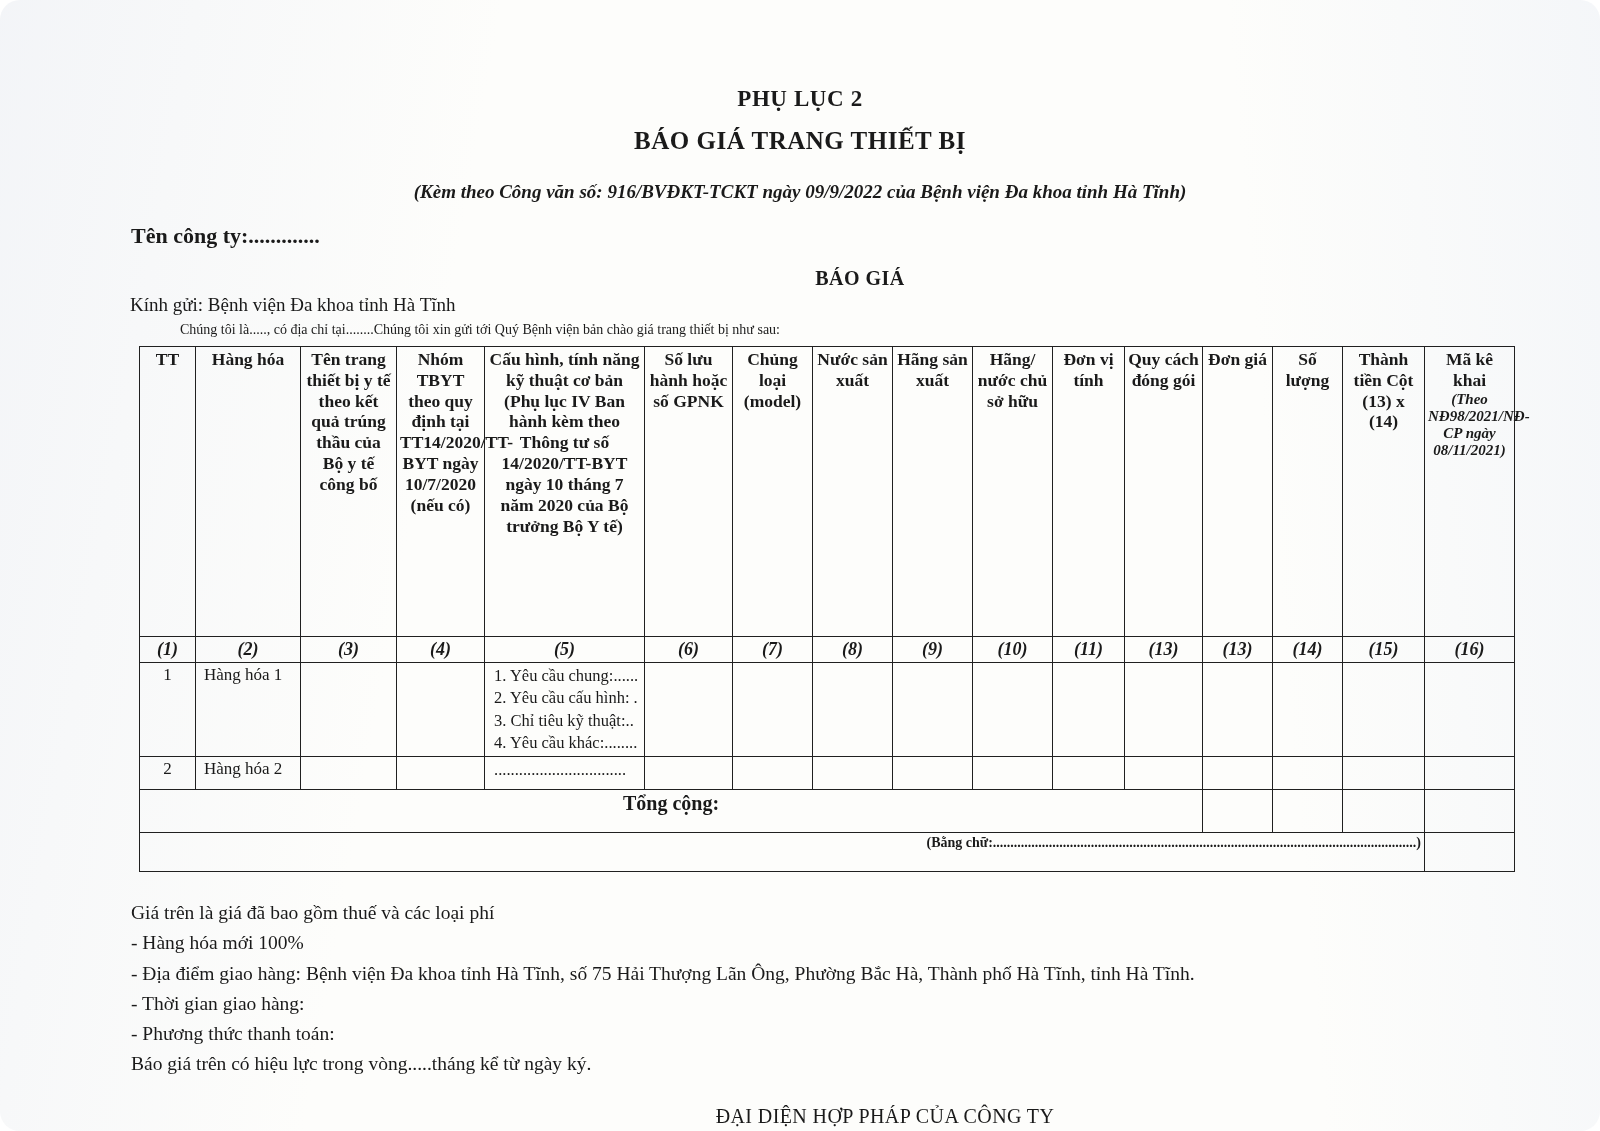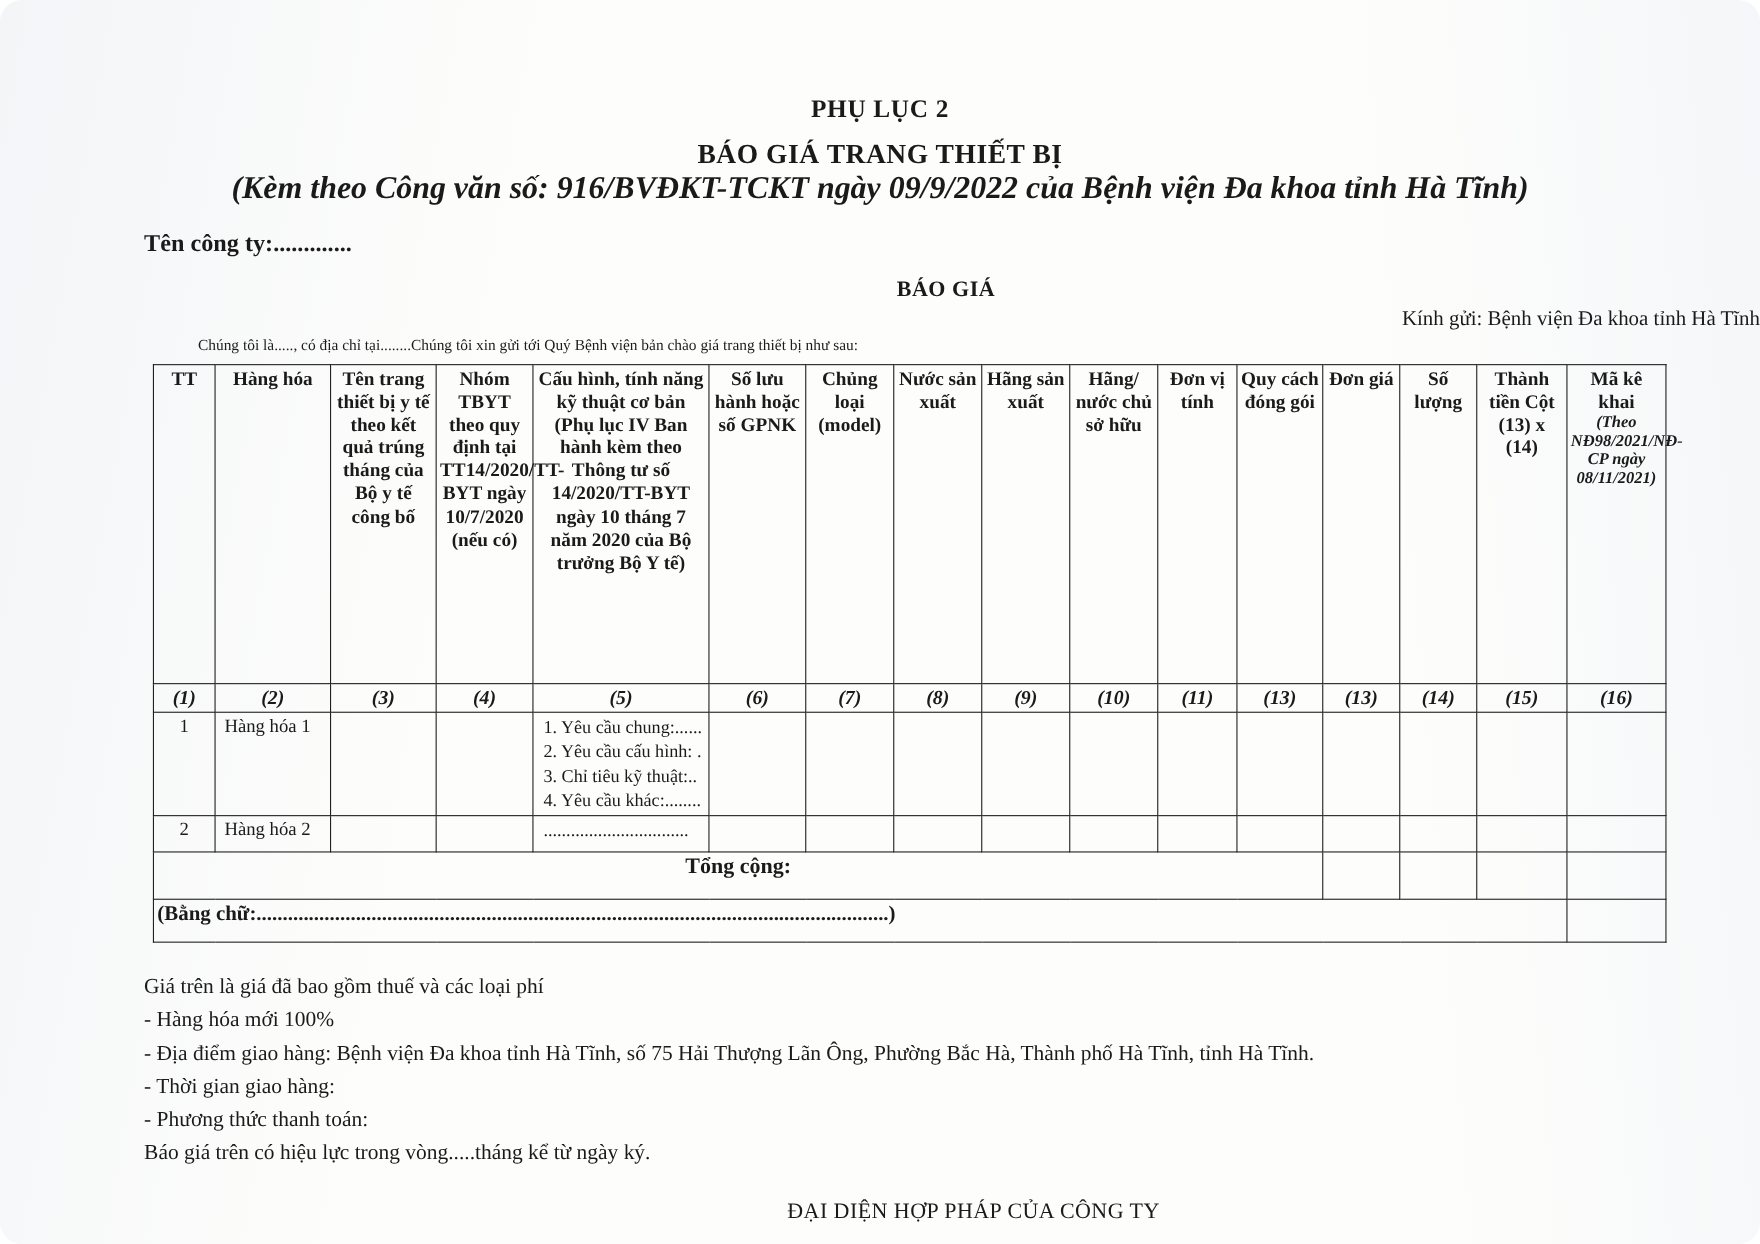--- a/index.html
+++ b/index.html
@@ -36,39 +36,39 @@
   }
   .t2 {
     font-weight: bold;
     font-size: 25px;
     letter-spacing: 0.5px;
     margin-top: 15px;
   }
   .t3 {
     font-weight: bold;
     font-style: italic;
-    font-size: 29px;
-    margin-top: 0;
+    font-size: 19px;
+    margin-top: 26px;
   }
   .company {
     font-weight: bold;
     font-size: 22px;
     margin-top: 20px;
     margin-left: 131px;
   }
   .quote-title {
     text-align: center;
     font-weight: bold;
     font-size: 20px;
     margin-top: 18px;
     letter-spacing: 0.5px;
     padding-left: 120px;
   }
   .addressee {
-    text-align: right;
+    text-align: left;
     font-size: 19px;
     margin-top: 4px;
     padding-left: 130px;
   }
   .intro {
     font-size: 14px;
     margin-top: 6px;
     margin-left: 180px;
   }
 
@@ -122,24 +122,24 @@
   td.row2.c-name { padding-left: 8px; }
   td.total {
     text-align: center;
     font-weight: bold;
     font-size: 20px;
     height: 38px;
     vertical-align: middle;
   }
   td.words {
     font-weight: bold;
-    font-size: 19px;
+    font-size: 14px;
     height: 34px;
     vertical-align: middle;
-    text-align: left;
+    text-align: right;
   }
   .notes {
     margin-left: 131px;
     margin-top: 26px;
     font-size: 19.5px;
     line-height: 1.55;
   }
   .signature {
     text-align: center;
     font-size: 20px;
@@ -181,21 +181,21 @@
       <col style="width:78px">
       <col style="width:70px">
       <col style="width:70px">
       <col style="width:82px">
       <col style="width:90px">
     </colgroup>
     <thead>
       <tr>
         <th class="hdr">TT</th>
         <th class="hdr">Hàng hóa</th>
-        <th class="hdr">Tên trang thiết bị y tế theo kết quả trúng tháng của Bộ y tế công bố</th>
+        <th class="hdr">Tên trang thiết bị y tế theo kết quả trúng thầu của Bộ y tế công bố</th>
         <th class="hdr">Nhóm TBYT theo quy định tại TT14/2020/TT-BYT ngày 10/7/2020 (nếu có)</th>
         <th class="hdr">Cấu hình, tính năng kỹ thuật cơ bản (Phụ lục IV Ban hành kèm theo Thông tư số 14/2020/TT-BYT ngày 10 tháng 7 năm 2020 của Bộ trưởng Bộ Y tế)</th>
         <th class="hdr">Số lưu hành hoặc số GPNK</th>
         <th class="hdr">Chủng loại (model)</th>
         <th class="hdr">Nước sản xuất</th>
         <th class="hdr">Hãng sản xuất</th>
         <th class="hdr">Hãng/ nước chủ sở hữu</th>
         <th class="hdr">Đơn vị tính</th>
         <th class="hdr">Quy cách đóng gói</th>
         <th class="hdr">Đơn giá</th>

